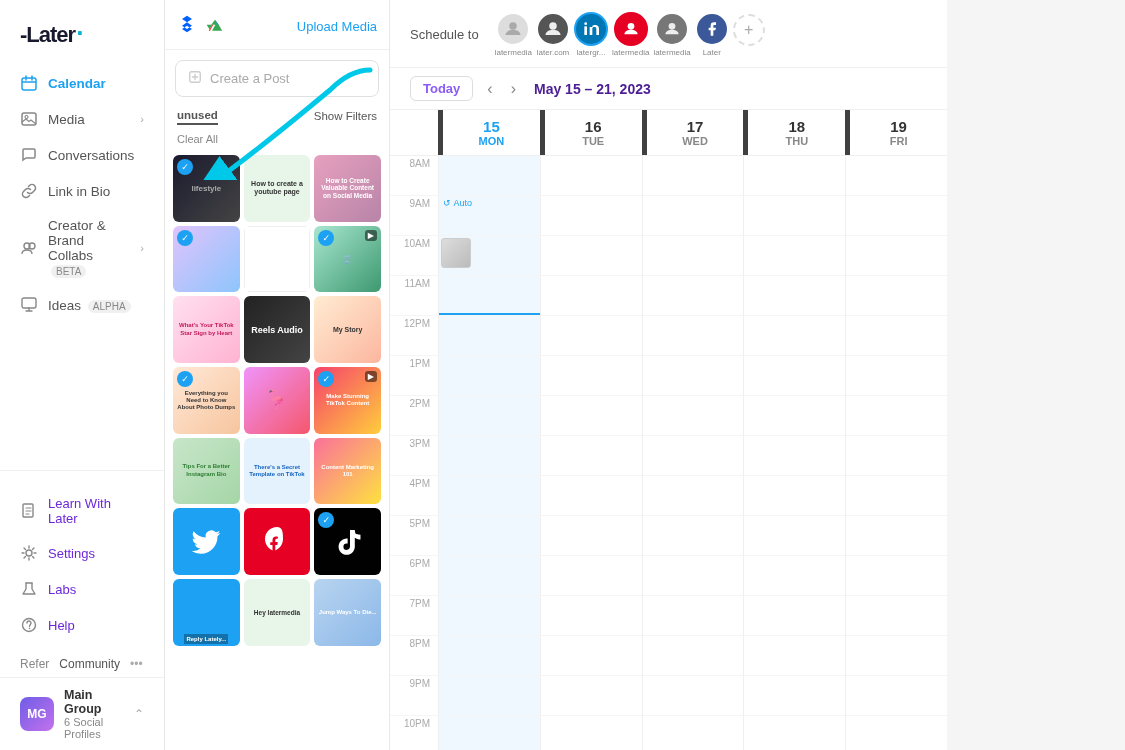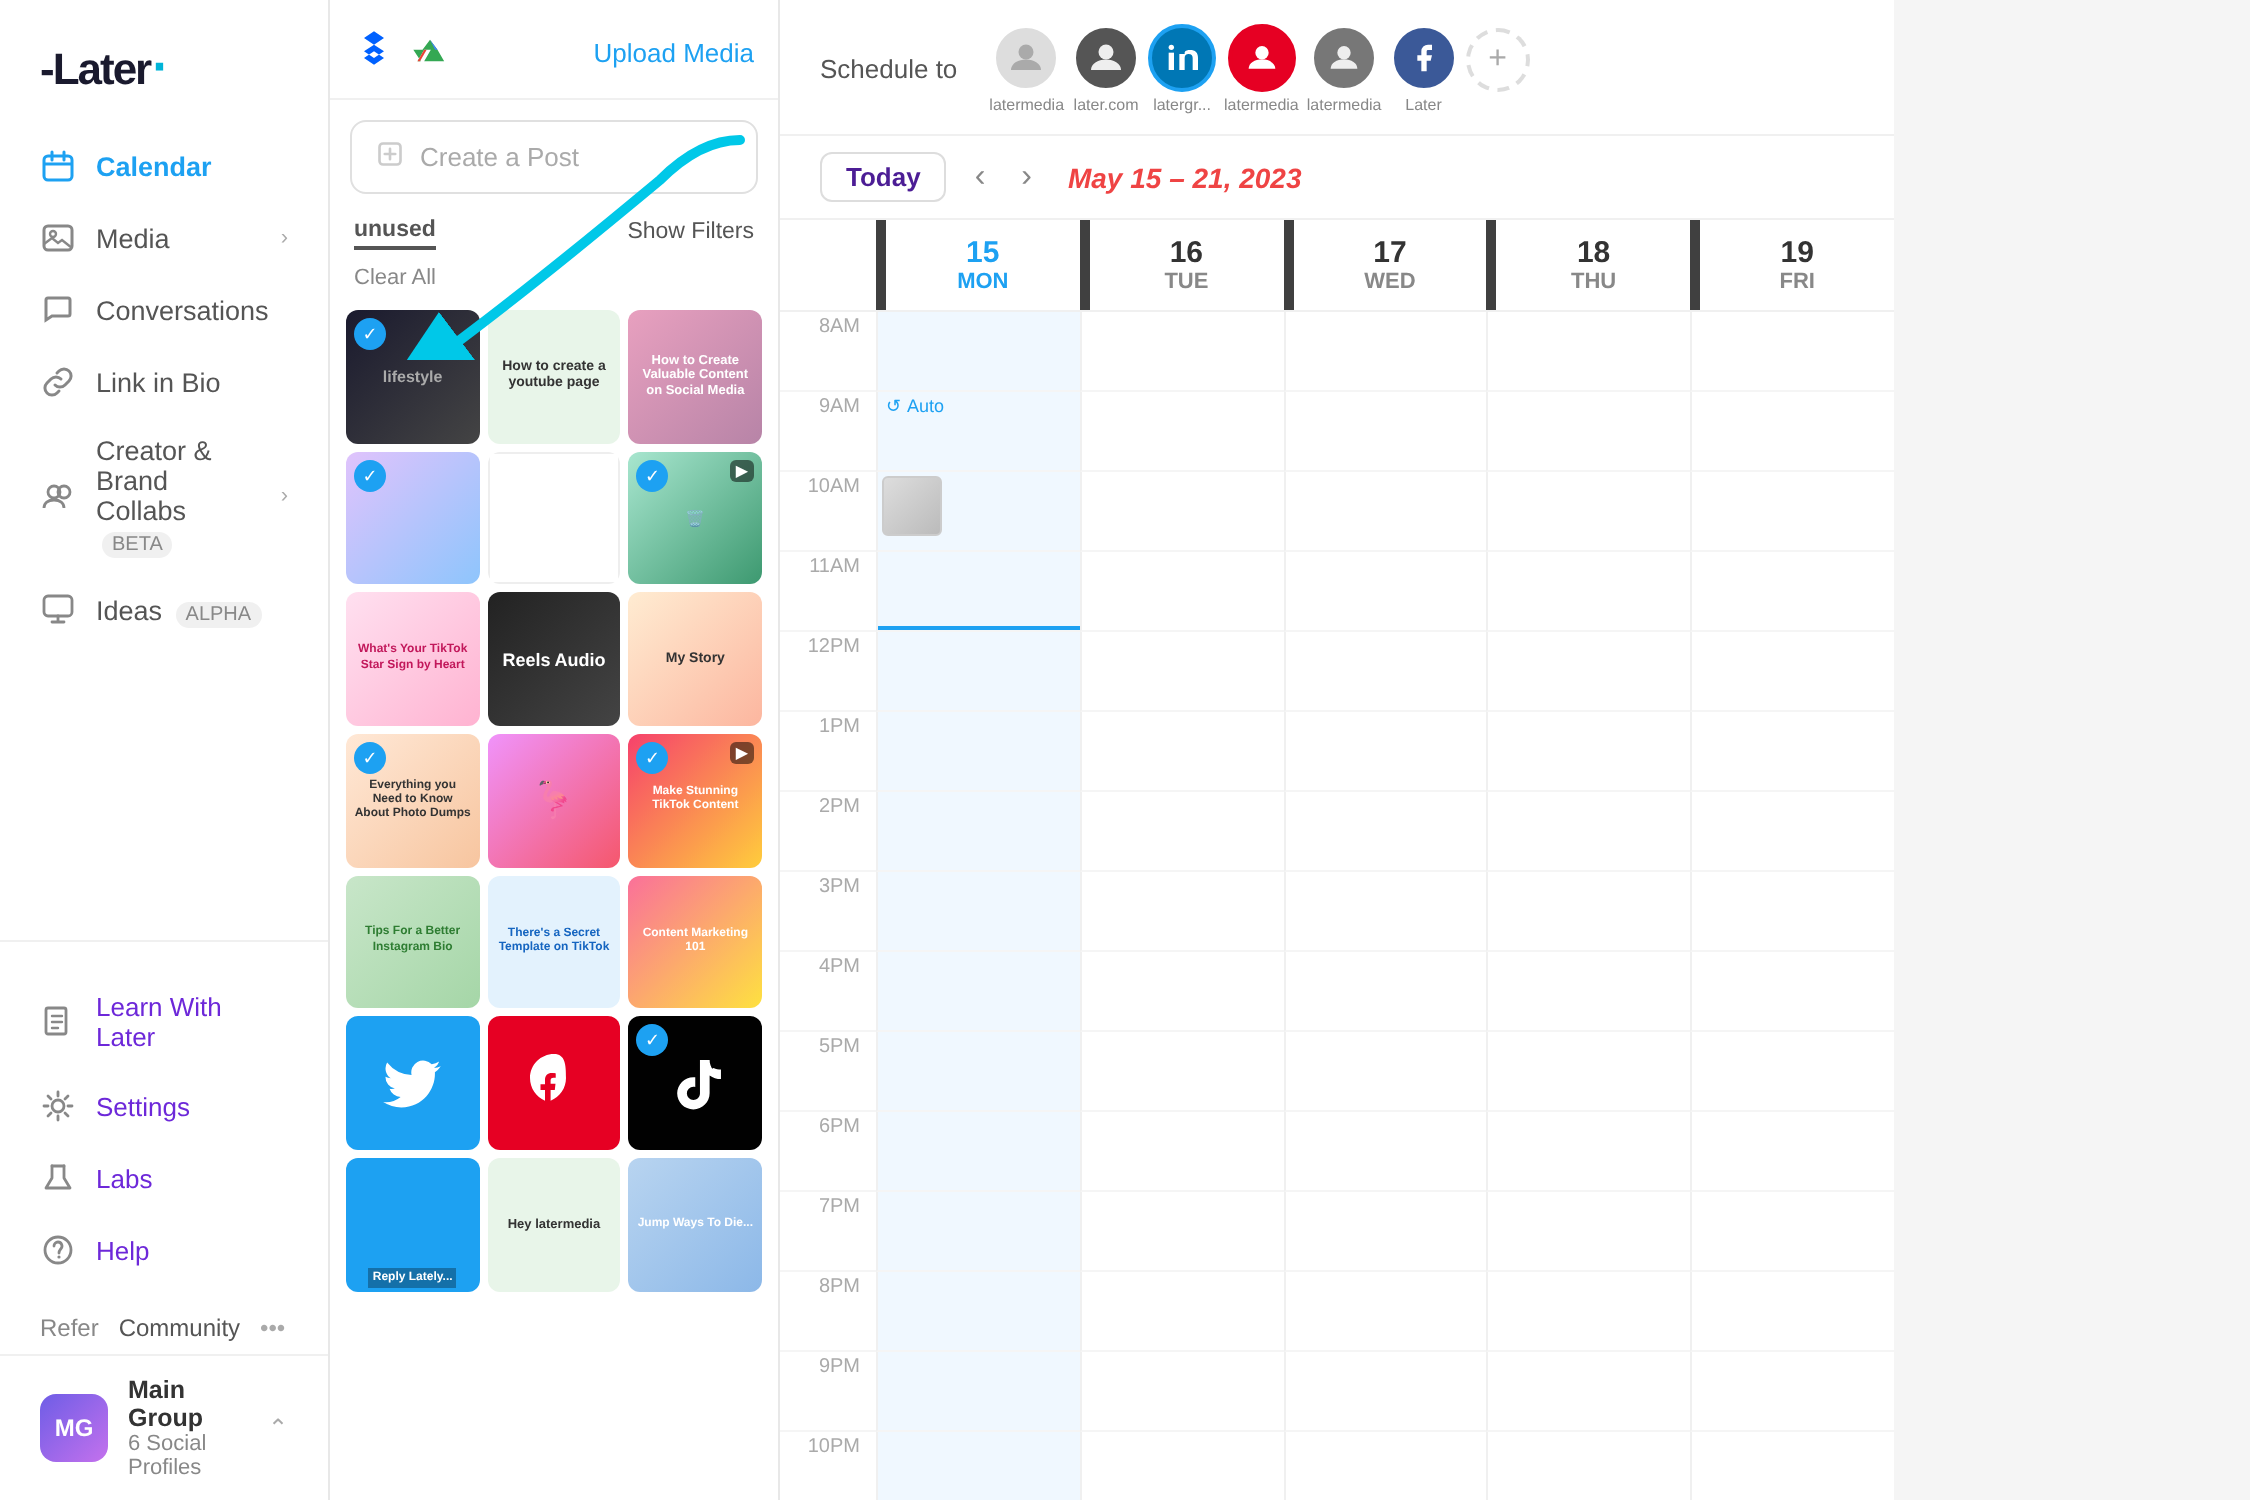--- a/index.html
+++ b/index.html
@@ -261,29 +261,29 @@
     .calendar-nav {
       display: flex;
       align-items: center;
       padding: 8px 20px;
       gap: 10px;
       border-bottom: 1px solid #f0f0f0;
     }
     .today-btn {
       font-size: 13px;
       font-weight: 600;
-      color: #4c1d95;
+      color: #8b5cf6;
       border: 1px solid #ddd;
       padding: 4px 12px;
       border-radius: 6px;
       cursor: pointer;
       background: #fff;
     }
     .nav-arrow { color: #888; cursor: pointer; font-size: 16px; padding: 0 4px; }
-    .date-range { font-size: 14px; font-weight: 600; color: #ef4444; margin-left: 4px; font-style: italic; }
+    .date-range { font-size: 14px; font-weight: 600; color: #4c1d95; margin-left: 4px; }
     .calendar-days-header {
       display: grid;
       grid-template-columns: 48px repeat(5, 1fr);
       border-bottom: 1px solid #f0f0f0;
     }
     .cal-day-header {
       text-align: center;
       padding: 8px 4px;
       font-size: 11px;
       font-weight: 600;

